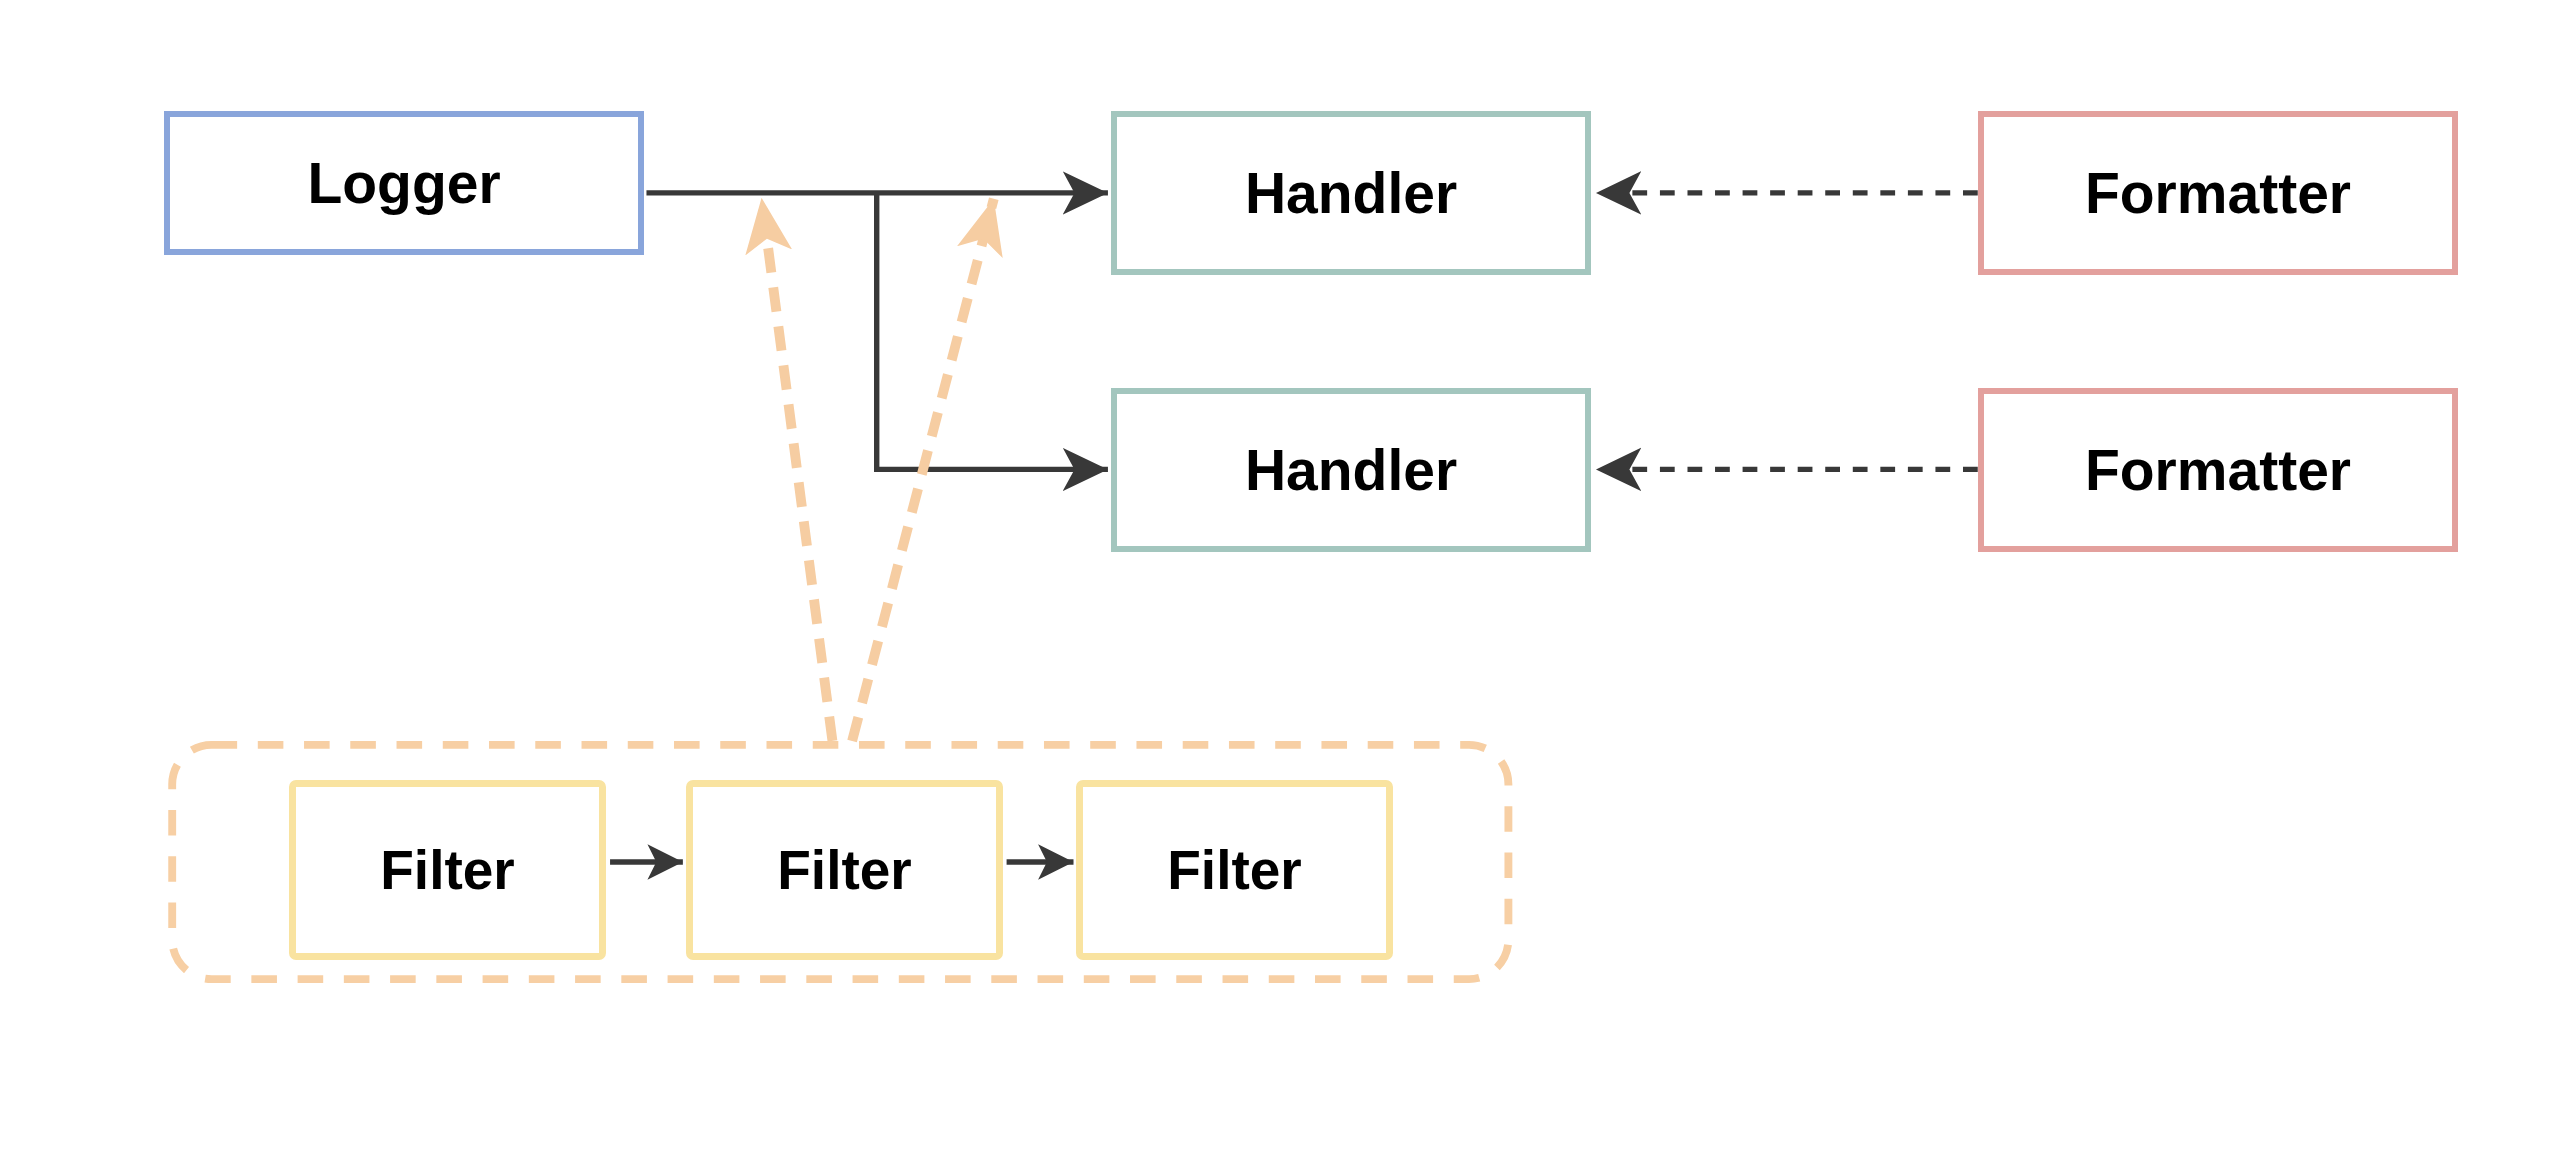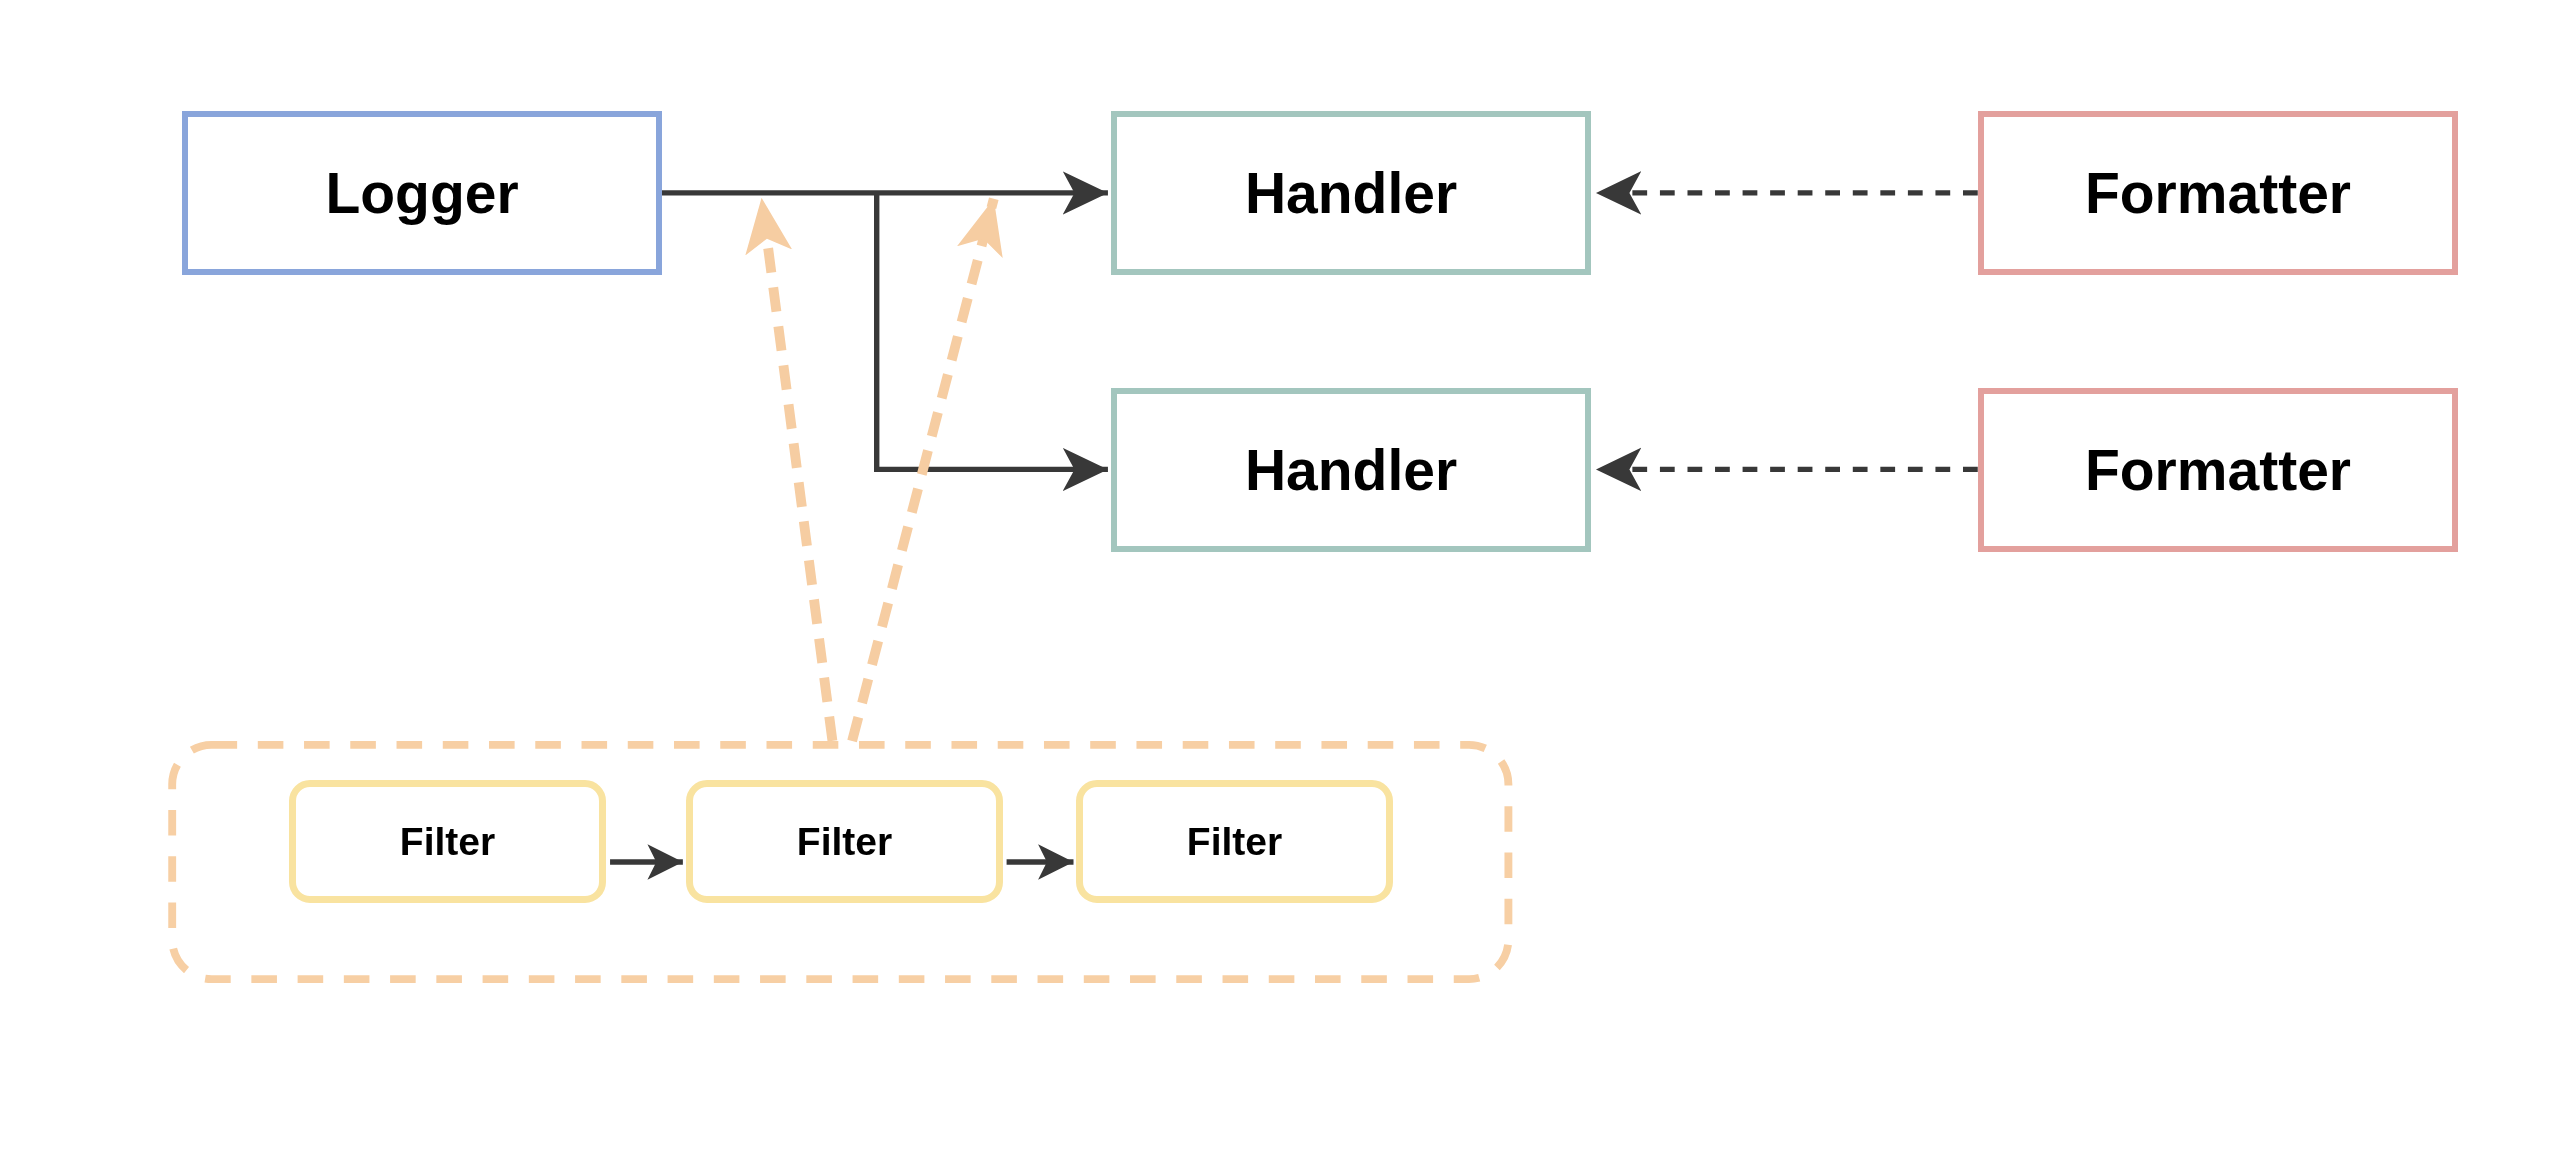--- a/index.html
+++ b/index.html
@@ -28,30 +28,30 @@
     box-sizing: border-box;
     background: #ffffff;
     display: flex;
     align-items: center;
     justify-content: center;
     font-weight: bold;
     font-size: 57px;
     color: #000000;
     white-space: nowrap;
   }
-  .node-logger    { left: 164px;  top: 111px; width: 480px; height: 164px; border: 6.9px solid #89A5DB; margin-left: 18px; }
+  .node-logger    { left: 164px;  top: 111px; width: 480px; height: 144px; border: 6.9px solid #89A5DB; }
   .node-handler-1 { left: 1111px; top: 111px; width: 480px; height: 164px; border: 6.9px solid #A3C6BE; }
   .node-formatter-1 { left: 1978px; top: 111px; width: 480px; height: 164px; border: 6.9px solid #E3A09D; }
   .node-handler-2 { left: 1111px; top: 388px; width: 480px; height: 164px; border: 6.9px solid #A3C6BE; }
   .node-formatter-2 { left: 1978px; top: 388px; width: 480px; height: 164px; border: 6.9px solid #E3A09D; }
   .node-filter {
-    width: 317px; height: 123px;
+    width: 317px; height: 180px;
     border: 7.9px solid #F9E3A0;
-    border-radius: 21px;
-    font-size: 39px;
+    border-radius: 7px;
+    font-size: 55px;
   }
   .node-filter-1 { left: 289px;  top: 780px; }
   .node-filter-2 { left: 686px;  top: 780px; }
   .node-filter-3 { left: 1076px; top: 780px; }
 </style>
 </head>
 <body>
 
 <div class="canvas">
 

